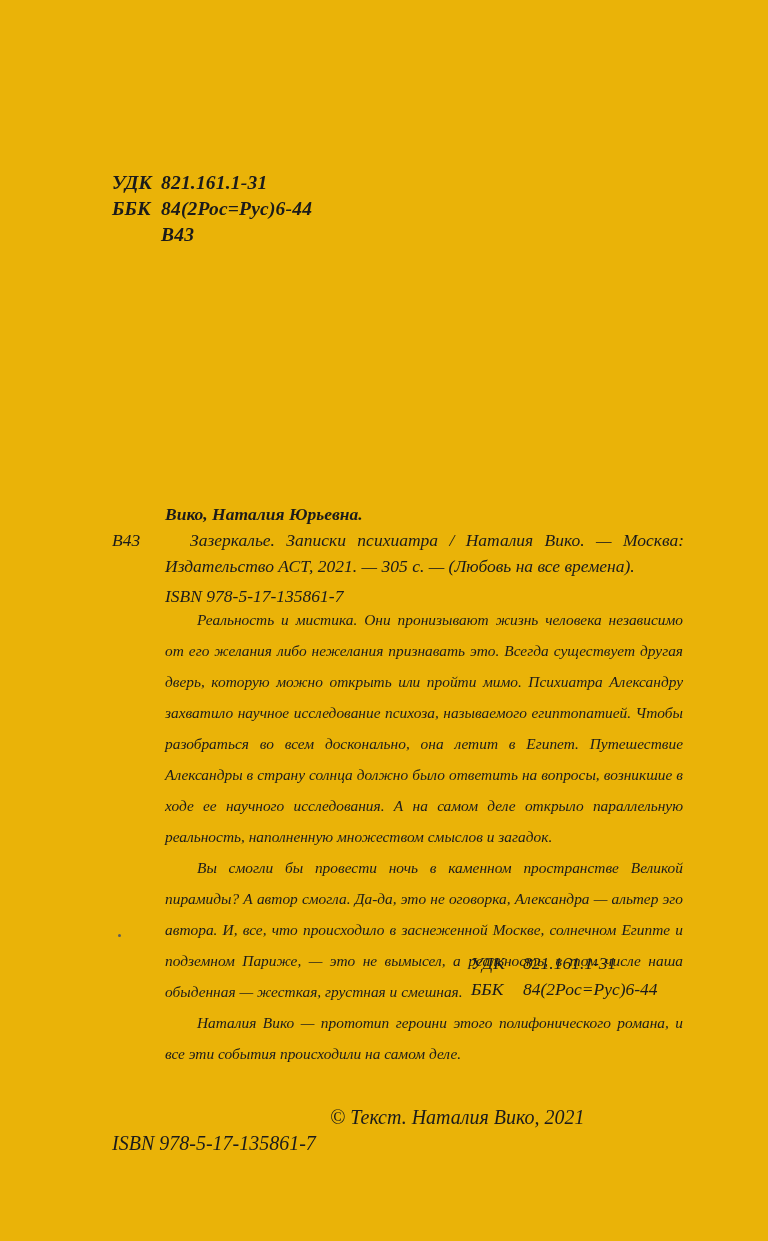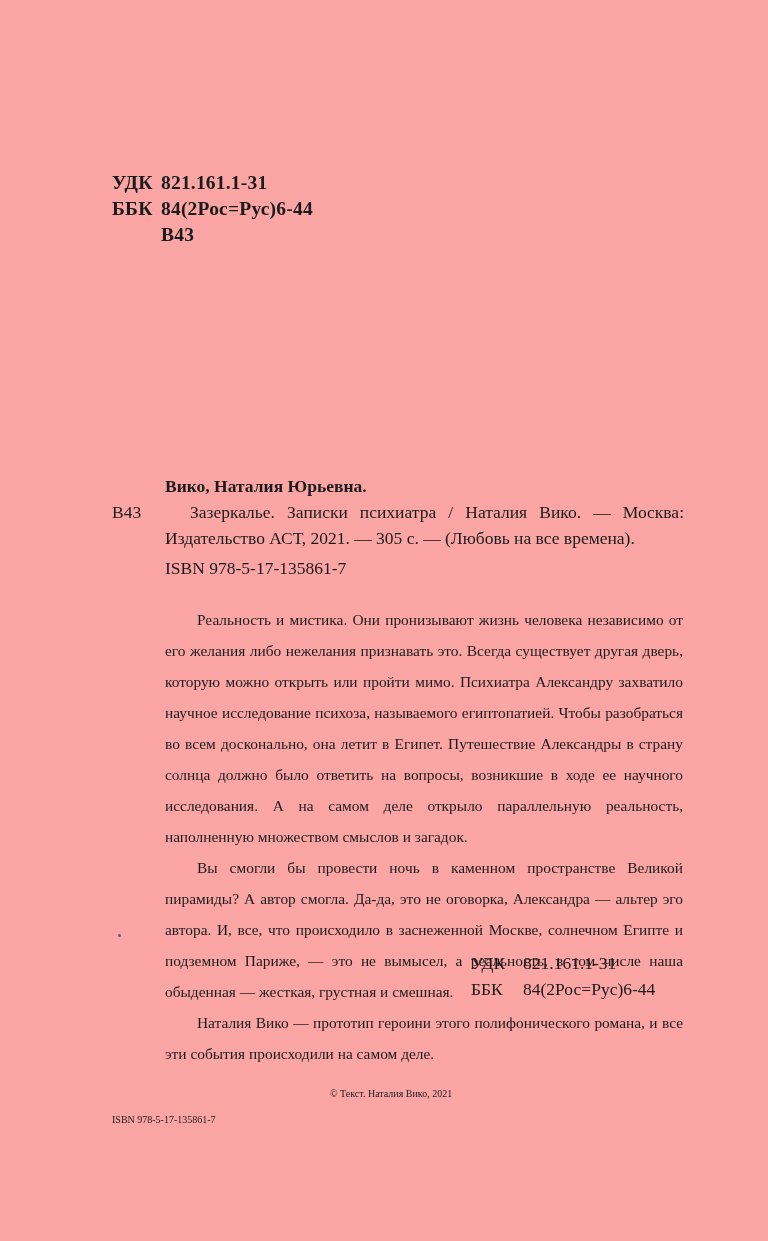--- a/index.html
+++ b/index.html
@@ -14,21 +14,22 @@
     position: relative;
     font-family: "Liberation Serif", "DejaVu Serif", serif;
     color: #1b1b1b;
     -webkit-font-smoothing: antialiased;
     overflow: hidden;
   }
 
   .page {
     position: absolute;
     inset: 0;
-    background: #fca5a5;
+    background: #eab308;
+    font-style: italic;
   }
 
   
   .class-block {
     position: absolute;
     left: 112px;
     top: 170px;
     font-weight: bold;
     font-size: 19.5px;
     line-height: 26px;
@@ -52,20 +53,21 @@
     left: 112px;
     top: 474px;
     width: 572px;
   }
   .author-line {
     font-weight: bold;
     font-size: 17.5px;
     line-height: 24px;
     padding-left: 53px;
     margin-bottom: 2px;
+    margin-top: 28px;
   }
   .desc-wrap {
     position: relative;
     font-size: 17.5px;
     line-height: 25.5px;
   }
   .desc-marker {
     position: absolute;
     left: 0;
     top: 0;
@@ -129,23 +131,23 @@
   }
   .class-repeat .lbl {
     display: inline-block;
     width: 52px;
   }
 
   
   .footer {
     position: absolute;
     left: 112px;
-    top: 1081px;
+    top: 1104px;
     width: 572px;
-    font-size: 10px;
+    font-size: 20px;
     line-height: 26px;
   }
   .footer-row {
     display: flex;
     align-items: baseline;
     white-space: nowrap;
   }
   .footer-isbn-slot {
     width: 218px;
     flex: 0 0 218px;

